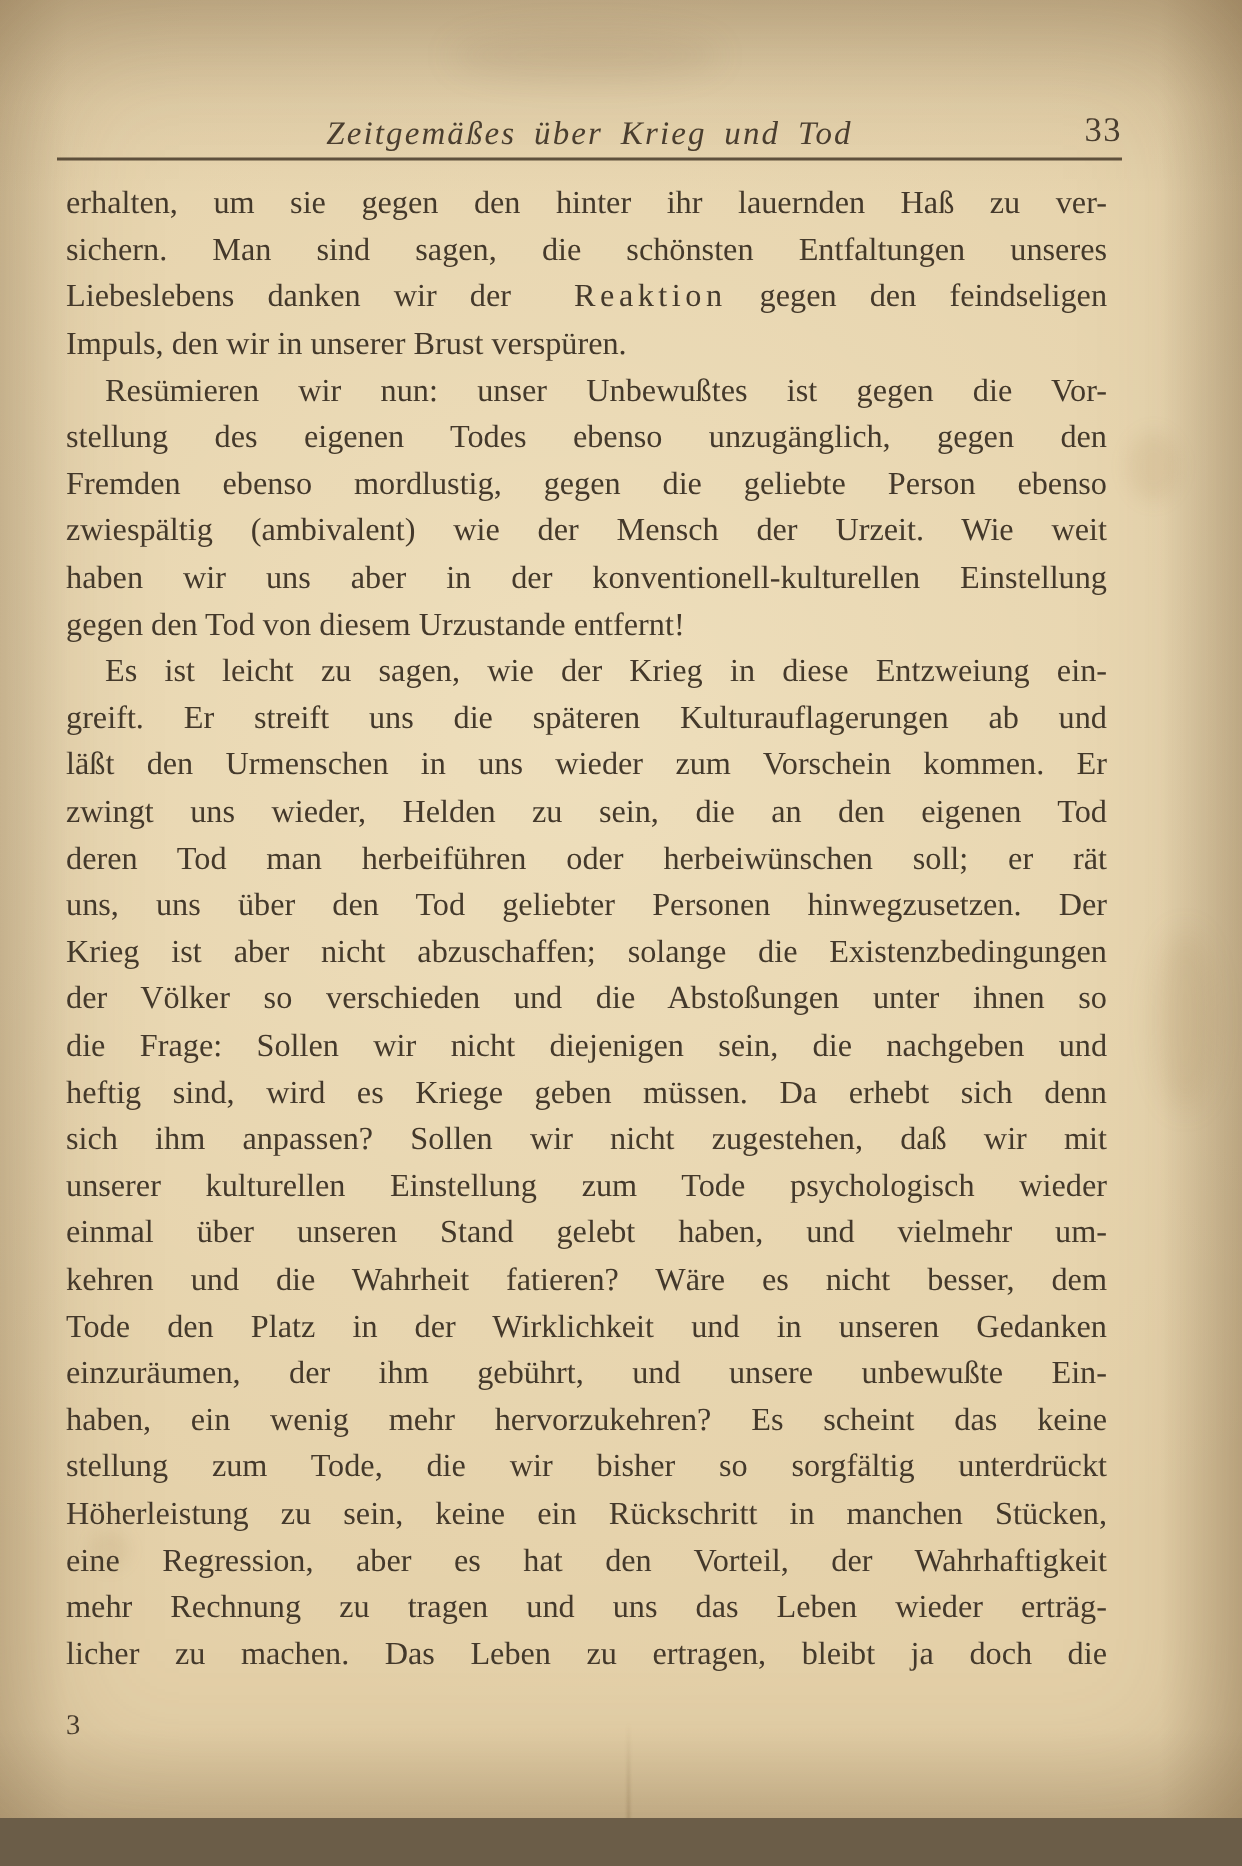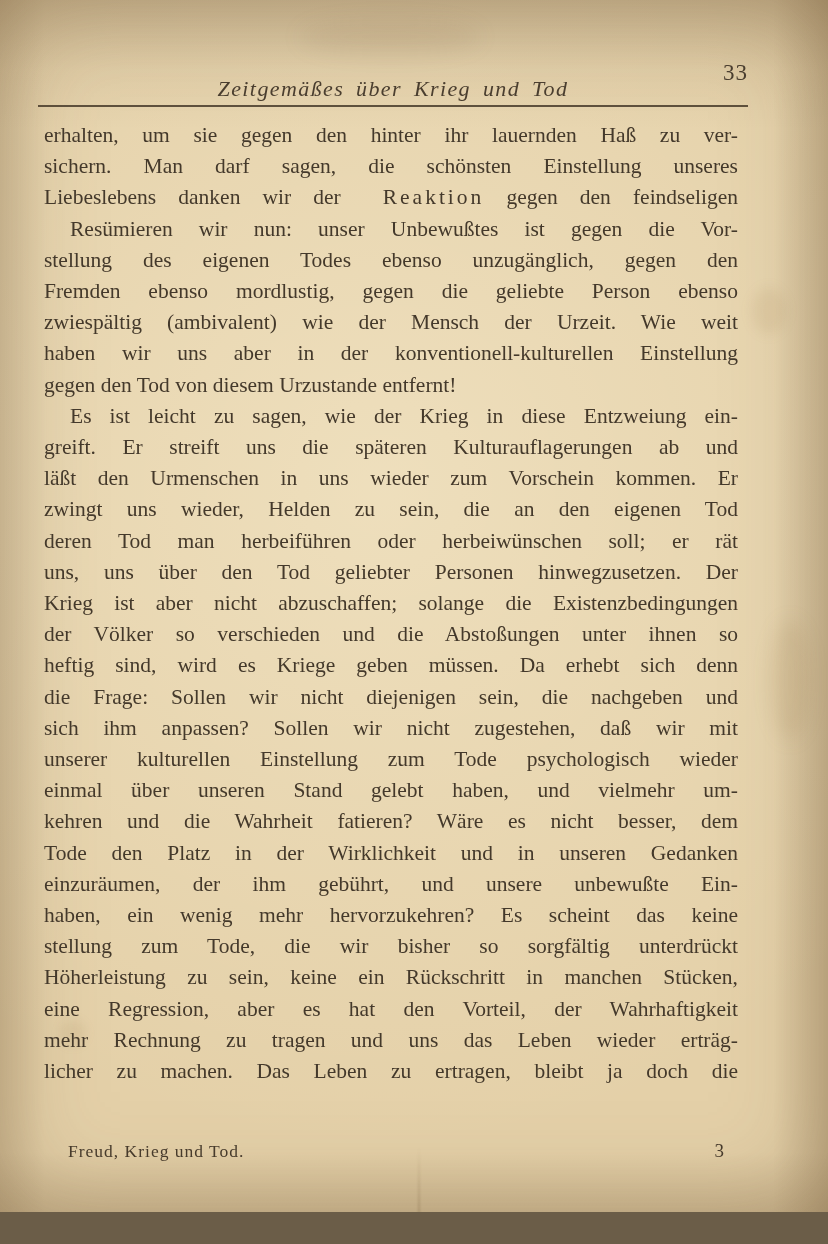--- a/index.html
+++ b/index.html
@@ -27,21 +27,21 @@
     top: 76px; left: 38px; width: 710px;
     text-align: center;
     font-style: italic;
     font-size: 22px;
     letter-spacing: 1.4px;
     word-spacing: 5px;
     color: #4a3e2f;
   }
   .header-pagenum {
     position: absolute;
-    top: 60px; right: 80px;
+    top: 74px; right: 80px;
     font-size: 23px;
     letter-spacing: 1px;
     color: #4a3e2f;
   }
   .header-rule {
     position: absolute;
     top: 105px; left: 38px; width: 710px; height: 2px;
     background: #473a29;
     opacity: 0.85;
   }
@@ -111,55 +111,55 @@
 
   <div class="header-title">Zeitgemäßes über Krieg und Tod</div>
 
   <div class="header-pagenum">33</div>
 
   <div class="header-rule"></div>
 
   <div class="text-block">
       <div class="paragraph">
         <div class="line">erhalten, um sie gegen den hinter ihr lauernden Haß zu ver-</div>
-        <div class="line">sichern. Man darf sagen, die schönsten Einstellung unseres</div>
+        <div class="line">sichern. Man sind sagen, die schönsten Entfaltungen unseres</div>
         <div class="line">Liebeslebens danken wir der <span class="sperr">Reaktion</span> gegen den feindseligen</div>
+        <div class="line endline">Impuls, den wir in unserer Brust verspüren.</div>
       </div>
       <div class="paragraph">
         <div class="line indent">Resümieren wir nun: unser Unbewußtes ist gegen die Vor-</div>
         <div class="line">stellung des eigenen Todes ebenso unzugänglich, gegen den</div>
         <div class="line">Fremden ebenso mordlustig, gegen die geliebte Person ebenso</div>
         <div class="line">zwiespältig (ambivalent) wie der Mensch der Urzeit. Wie weit</div>
         <div class="line">haben wir uns aber in der konventionell-kulturellen Einstellung</div>
         <div class="line endline">gegen den Tod von diesem Urzustande entfernt!</div>
       </div>
       <div class="paragraph">
         <div class="line indent">Es ist leicht zu sagen, wie der Krieg in diese Entzweiung ein-</div>
         <div class="line">greift. Er streift uns die späteren Kulturauflagerungen ab und</div>
         <div class="line">läßt den Urmenschen in uns wieder zum Vorschein kommen. Er</div>
         <div class="line">zwingt uns wieder, Helden zu sein, die an den eigenen Tod</div>
         <div class="line">deren Tod man herbeiführen oder herbeiwünschen soll; er rät</div>
         <div class="line">uns, uns über den Tod geliebter Personen hinwegzusetzen. Der</div>
         <div class="line">Krieg ist aber nicht abzuschaffen; solange die Existenzbedingungen</div>
         <div class="line">der Völker so verschieden und die Abstoßungen unter ihnen so</div>
+        <div class="line">die Frage: Sollen wir nicht diejenigen sein, die nachgeben und</div>
         <div class="line">heftig sind, wird es Kriege geben müssen. Da erhebt sich denn</div>
-        <div class="line">die Frage: Sollen wir nicht diejenigen sein, die nachgeben und</div>
         <div class="line">sich ihm anpassen? Sollen wir nicht zugestehen, daß wir mit</div>
         <div class="line">unserer kulturellen Einstellung zum Tode psychologisch wieder</div>
         <div class="line">einmal über unseren Stand gelebt haben, und vielmehr um-</div>
         <div class="line">kehren und die Wahrheit fatieren? Wäre es nicht besser, dem</div>
         <div class="line">Tode den Platz in der Wirklichkeit und in unseren Gedanken</div>
         <div class="line">einzuräumen, der ihm gebührt, und unsere unbewußte Ein-</div>
         <div class="line">haben, ein wenig mehr hervorzukehren? Es scheint das keine</div>
         <div class="line">stellung zum Tode, die wir bisher so sorgfältig unterdrückt</div>
         <div class="line">Höherleistung zu sein, keine ein Rückschritt in manchen Stücken,</div>
         <div class="line">eine Regression, aber es hat den Vorteil, der Wahrhaftigkeit</div>
         <div class="line">mehr Rechnung zu tragen und uns das Leben wieder erträg-</div>
         <div class="line">licher zu machen. Das Leben zu ertragen, bleibt ja doch die</div>
       </div>
     </div>
 
   <div class="footer">
-    <span class="footer-left">Freud, Krieg und Tod.</span>
     <span class="footer-right">3</span>
   </div>
 
 </div>
 
 </body></html>

